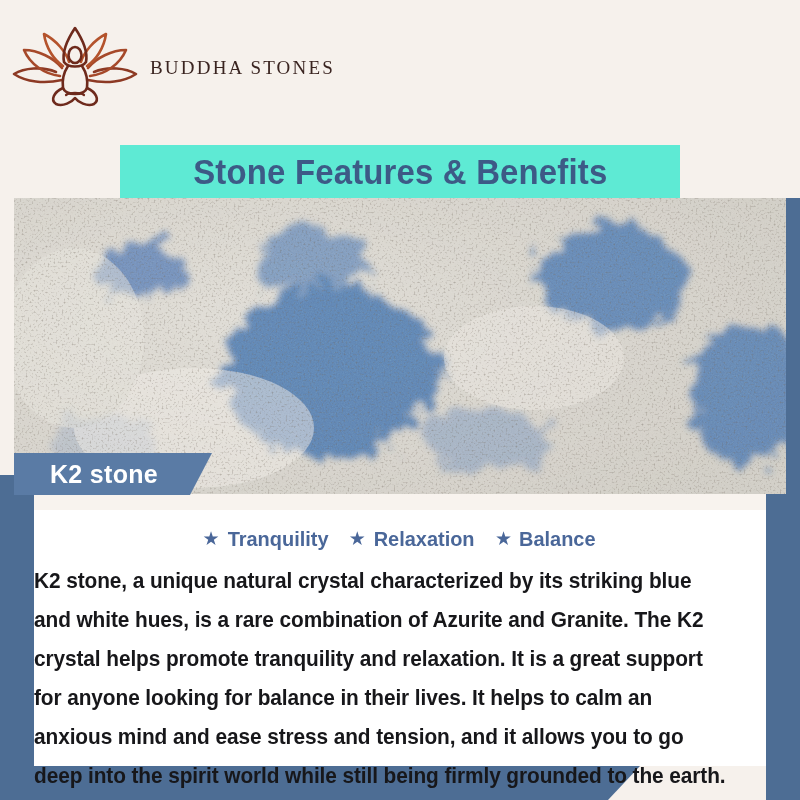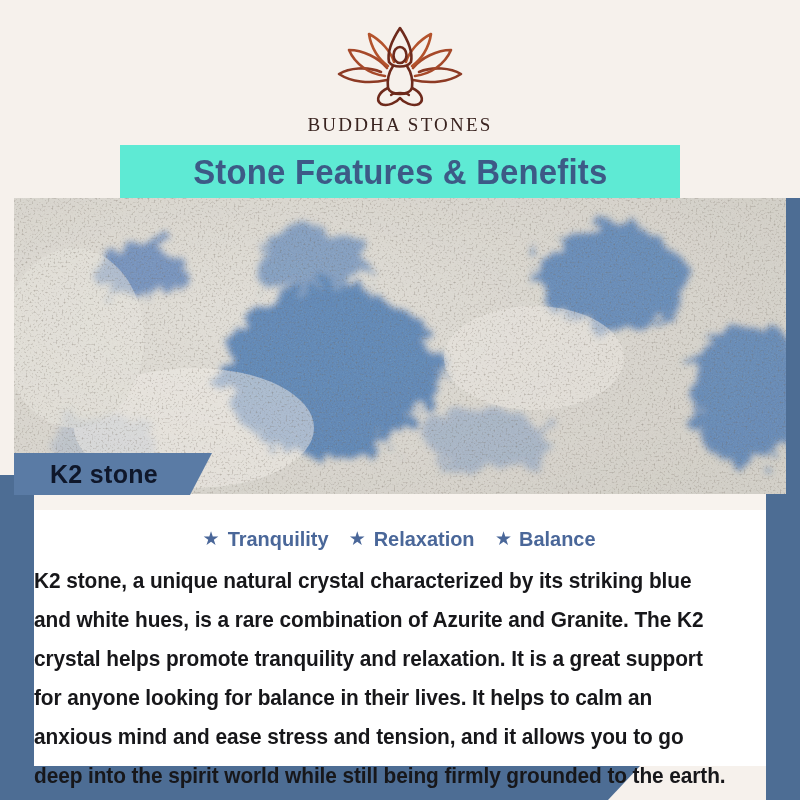--- a/index.html
+++ b/index.html
@@ -52,21 +52,21 @@
   .header {
     position: absolute;
     top: 0; left: 0;
     width: 800px; height: 198px;
     background: #f6f1ec;
   }
   .logo-block {
     position: absolute;
     top: 22px; left: 0; right: 0;
     display: flex;
-    flex-direction: column;
+    flex-direction: row;
     align-items: center;
   }
   .logo-mark { width: 150px; height: 88px; display: block; }
   .logo-word {
     margin-top: 4px;
     font-family: "Liberation Serif", serif;
     font-size: 19px;
     letter-spacing: 2.2px;
     color: #3a2420;
     font-weight: 400;
@@ -111,21 +111,21 @@
     background: #5a7ba5;
     display: flex;
     align-items: center;
     clip-path: polygon(0 0, 100% 0, calc(100% - 22px) 100%, 0 100%);
     z-index: 7;
   }
   .stone-badge-text {
     font-family: "Liberation Sans", sans-serif;
     font-size: 25px;
     font-weight: bold;
-    color: #0f172a;
+    color: #ffffff;
     letter-spacing: 0.3px;
   }
 
   
   .content {
     position: absolute;
     left: 34px; top: 494px;
     width: 732px; height: 272px;
     background: #ffffff;
     z-index: 5;

